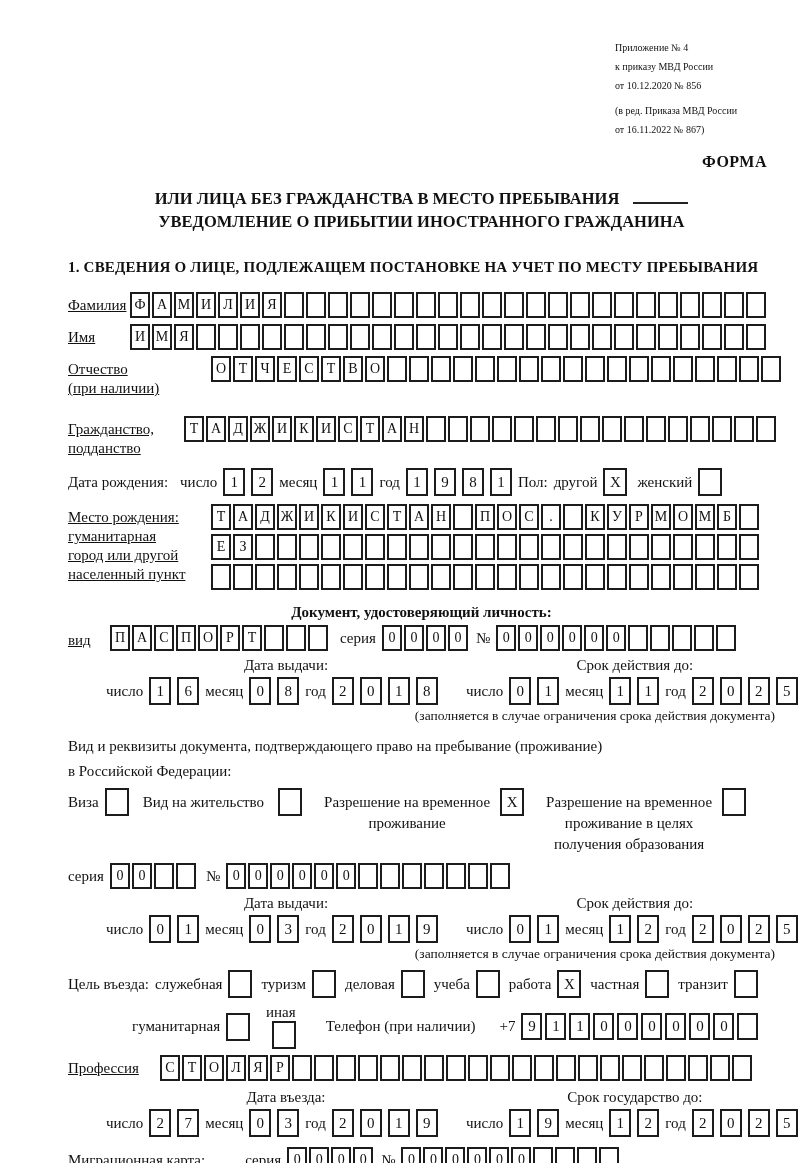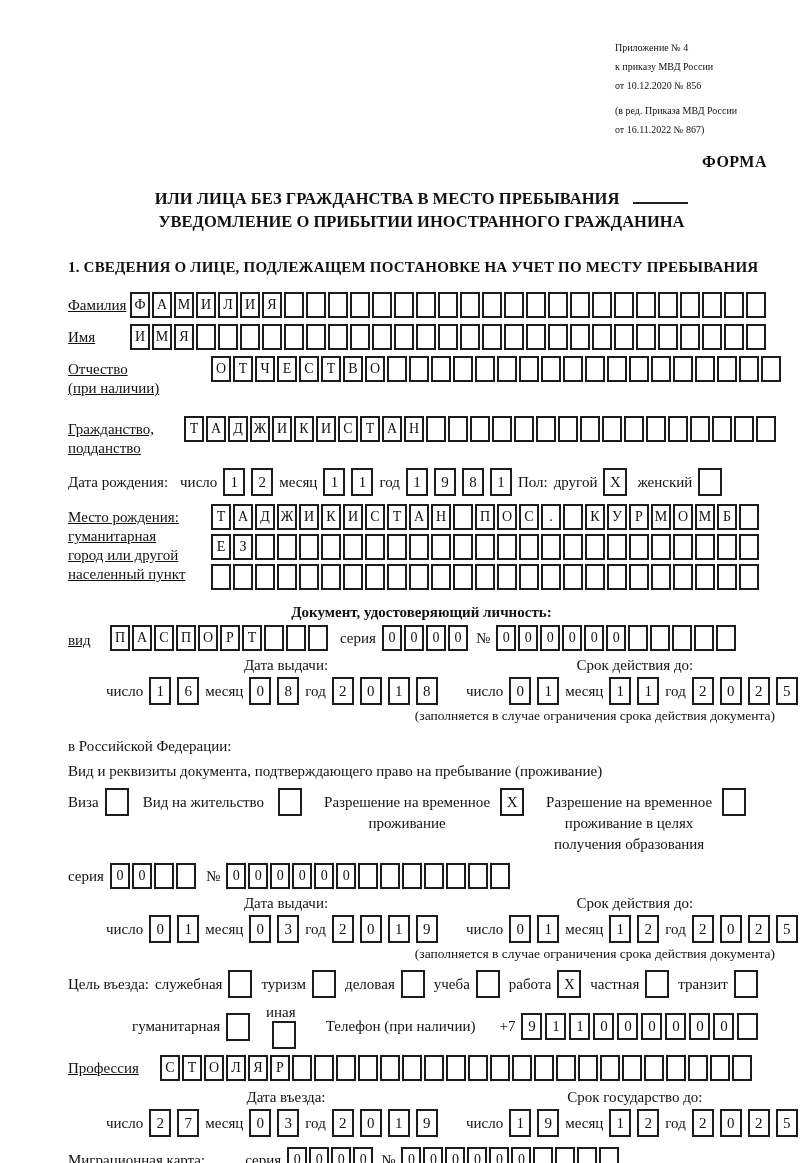--- a/index.html
+++ b/index.html
@@ -412,22 +412,22 @@
             <span class="cell">0</span>
             <span class="cell">2</span>
             <span class="cell">5</span>
           </span>
       </div>
     </div>
   </div>
   <div class="note">(заполняется в случае ограничения срока действия документа)</div>
 
   <div class="intro">
+    <div>Вид и реквизиты документа, подтверждающего право на пребывание (проживание)</div>
     <div>в Российской Федерации:</div>
-    <div>Вид и реквизиты документа, подтверждающего право на пребывание (проживание)</div>
   </div>
 
   <div class="permits">
     <div class="pitem gap14">
       <span class="ptxt gap6">Виза</span>
       <span class="checkbox"></span>
     </div>
     <div class="pitem gap22">
       <span class="ptxt gap14">Вид на жительство</span>
       <span class="checkbox"></span>

